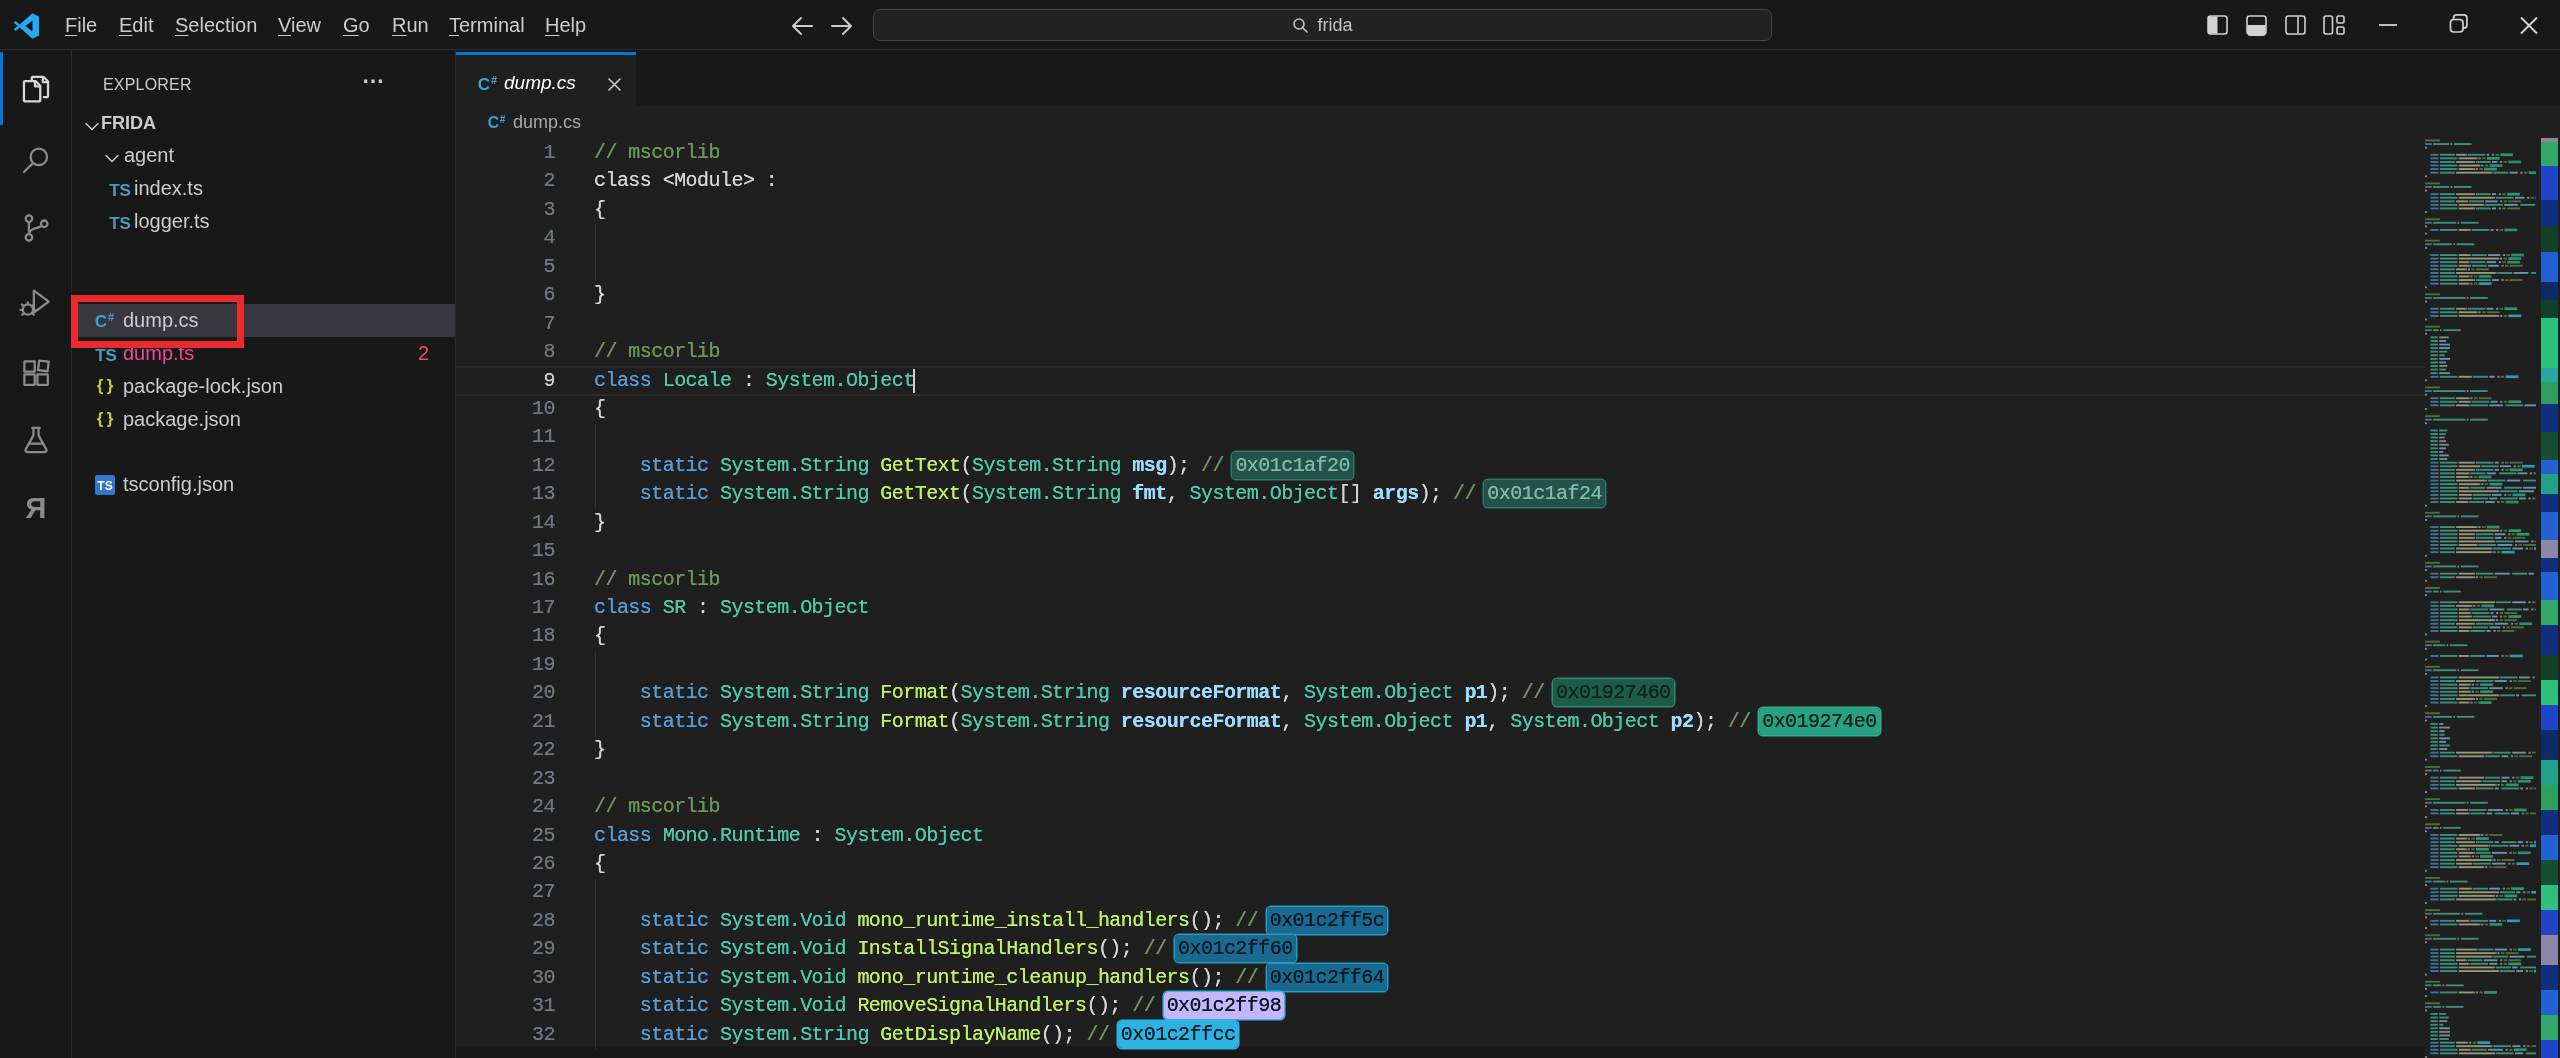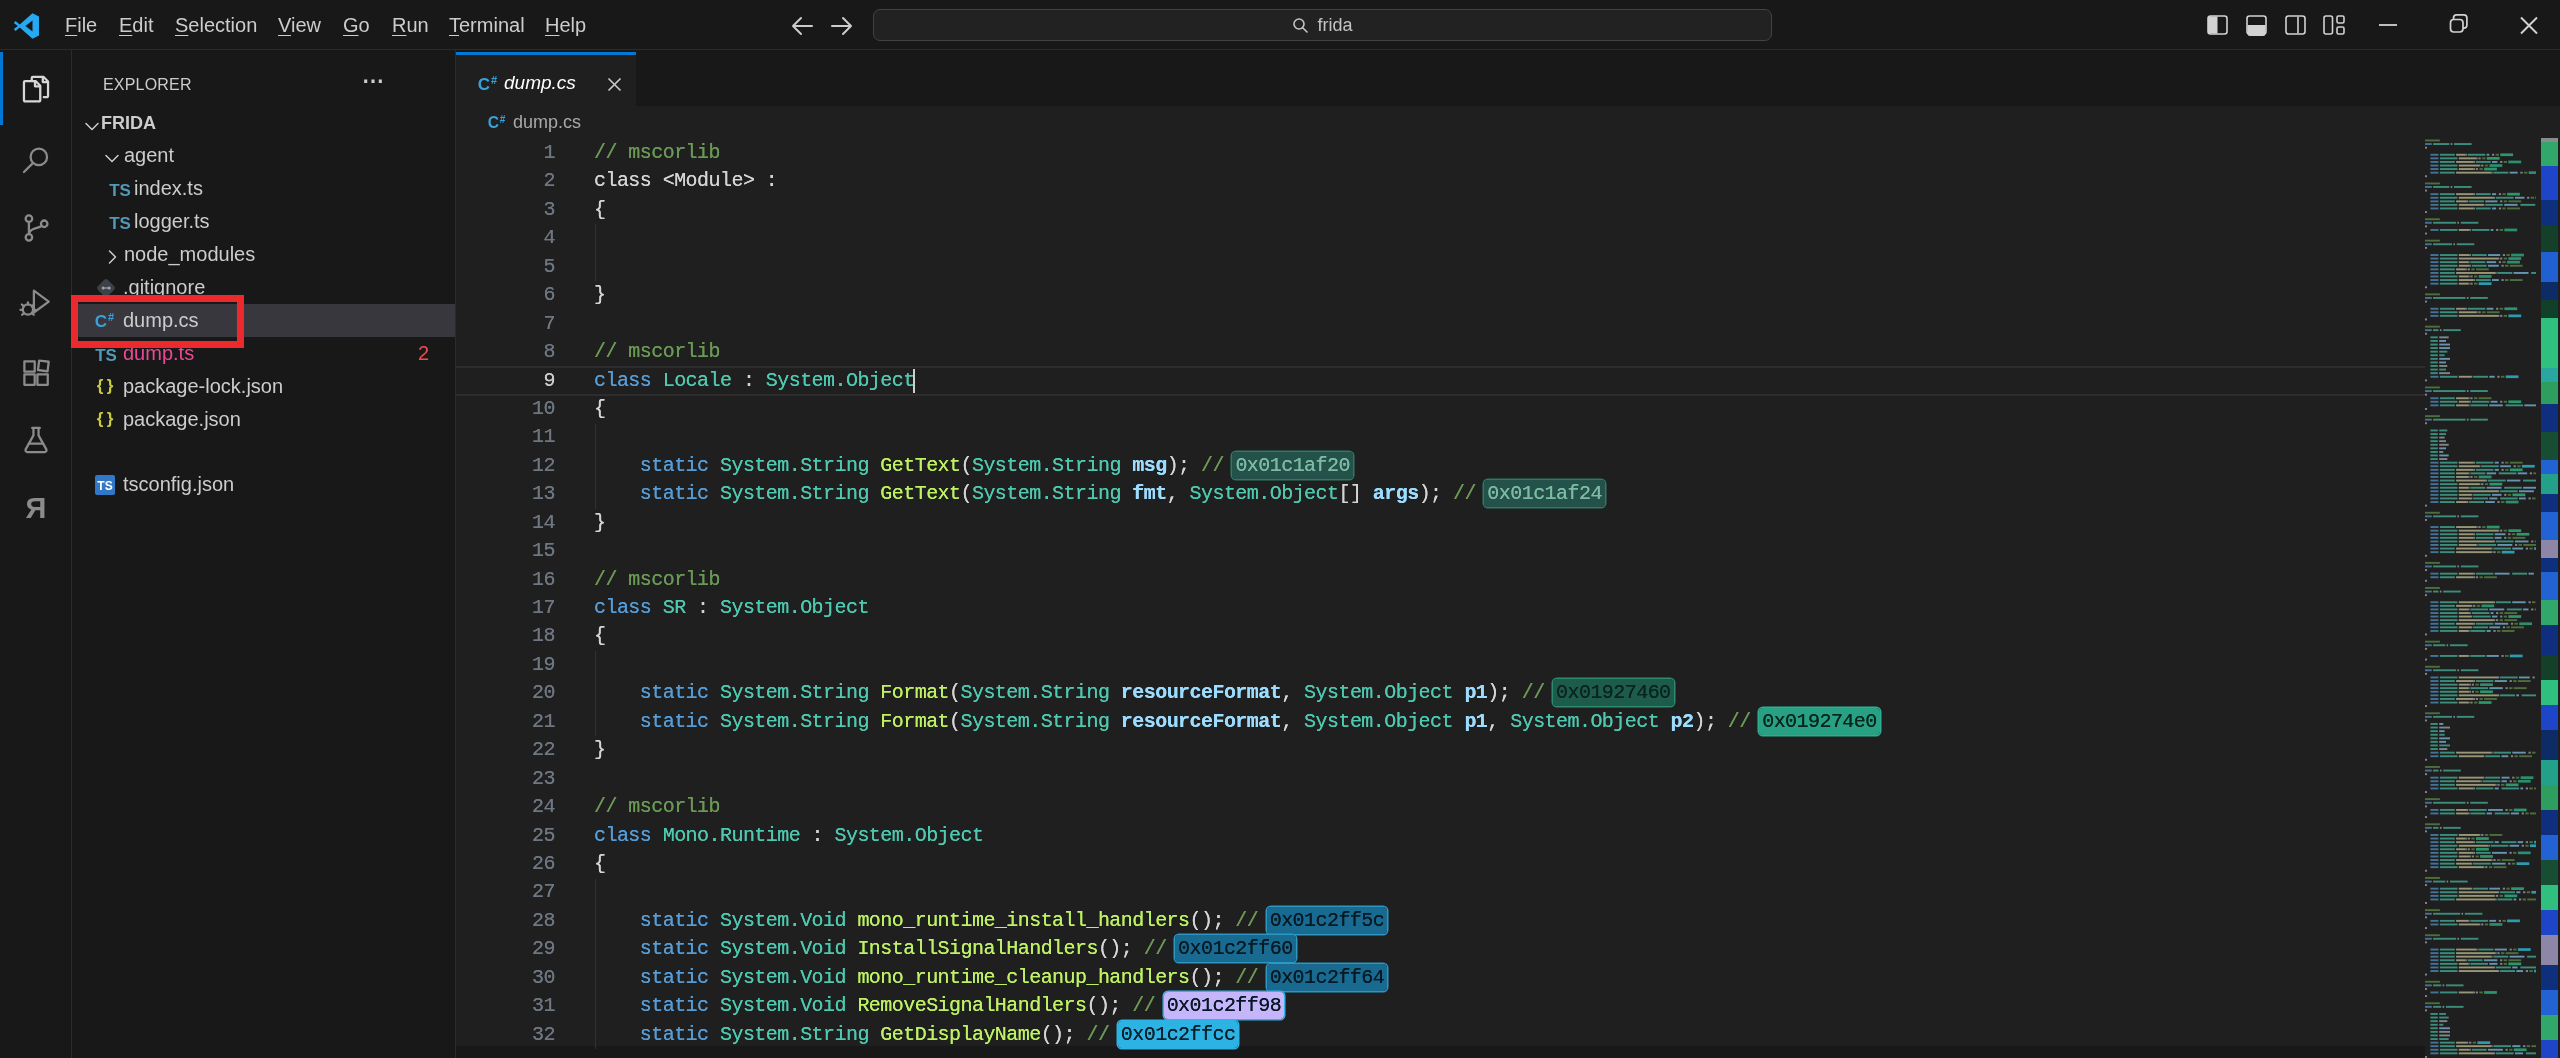--- a/index.html
+++ b/index.html
@@ -1319,37 +1319,20 @@
           <text x="12" y="18" font-size="17" font-weight="bold" fill="#519aba" text-anchor="middle" font-family="Liberation Sans">TS</text>
         </svg></span>
       <span class="rtext" style="left:62px">index.ts</span>
     </div>
     <div class="row " style="top:155.2px">
       <span class="ricon" style="left:36px"><svg width="24" height="22" viewBox="0 0 24 22">
           <text x="12" y="18" font-size="17" font-weight="bold" fill="#519aba" text-anchor="middle" font-family="Liberation Sans">TS</text>
         </svg></span>
       <span class="rtext" style="left:62px">logger.ts</span>
     </div>
-    <div class="row " style="top:188.1px">
-      <span class="ricon" style="left:30px;top:6px"><svg width="20" height="20" viewBox="0 0 20 20">
-          <g stroke="#cccccc" stroke-width="1.5" fill="none" stroke-linecap="round" stroke-linejoin="round">
-            <path d="M7.5 4 L13.5 10 L7.5 16"></path>
-          </g>
-        </svg></span>
-      <span class="rtext" style="left:52px">node_modules</span>
-    </div>
-    <div class="row " style="top:221.0px">
-      <span class="ricon" style="left:23px"><svg width="22" height="22" viewBox="0 0 22 22">
-          <rect x="4" y="4" width="14" height="14" rx="2.5" transform="rotate(45 11 11)" fill="#3c4248"></rect>
-          <circle cx="8.2" cy="11" r="1.5" fill="#9da6ad"></circle>
-          <circle cx="14.2" cy="11" r="1.5" fill="#9da6ad"></circle>
-          <line x1="9.5" y1="11" x2="13" y2="11" stroke="#9da6ad" stroke-width="1.2"></line>
-        </svg></span>
-      <span class="rtext" style="left:51px">.gitignore</span>
-    </div>
     <div class="row rowsel" style="top:253.9px">
       <span class="ricon" style="left:21px"><svg width="24" height="22" viewBox="0 0 24 22">
           <text x="8" y="17" font-size="17" font-weight="bold" fill="#3aa0d8" text-anchor="middle" font-family="Liberation Sans">C</text>
           <text x="18" y="11" font-size="11" font-weight="bold" fill="#3aa0d8" text-anchor="middle" font-family="Liberation Sans">#</text>
         </svg></span>
       <span class="rtext" style="left:51px">dump.cs</span>
     </div>
     <div class="row " style="top:286.8px">
       <span class="ricon" style="left:22px"><svg width="24" height="22" viewBox="0 0 24 22">
           <text x="12" y="18" font-size="17" font-weight="bold" fill="#519aba" text-anchor="middle" font-family="Liberation Sans">TS</text>

